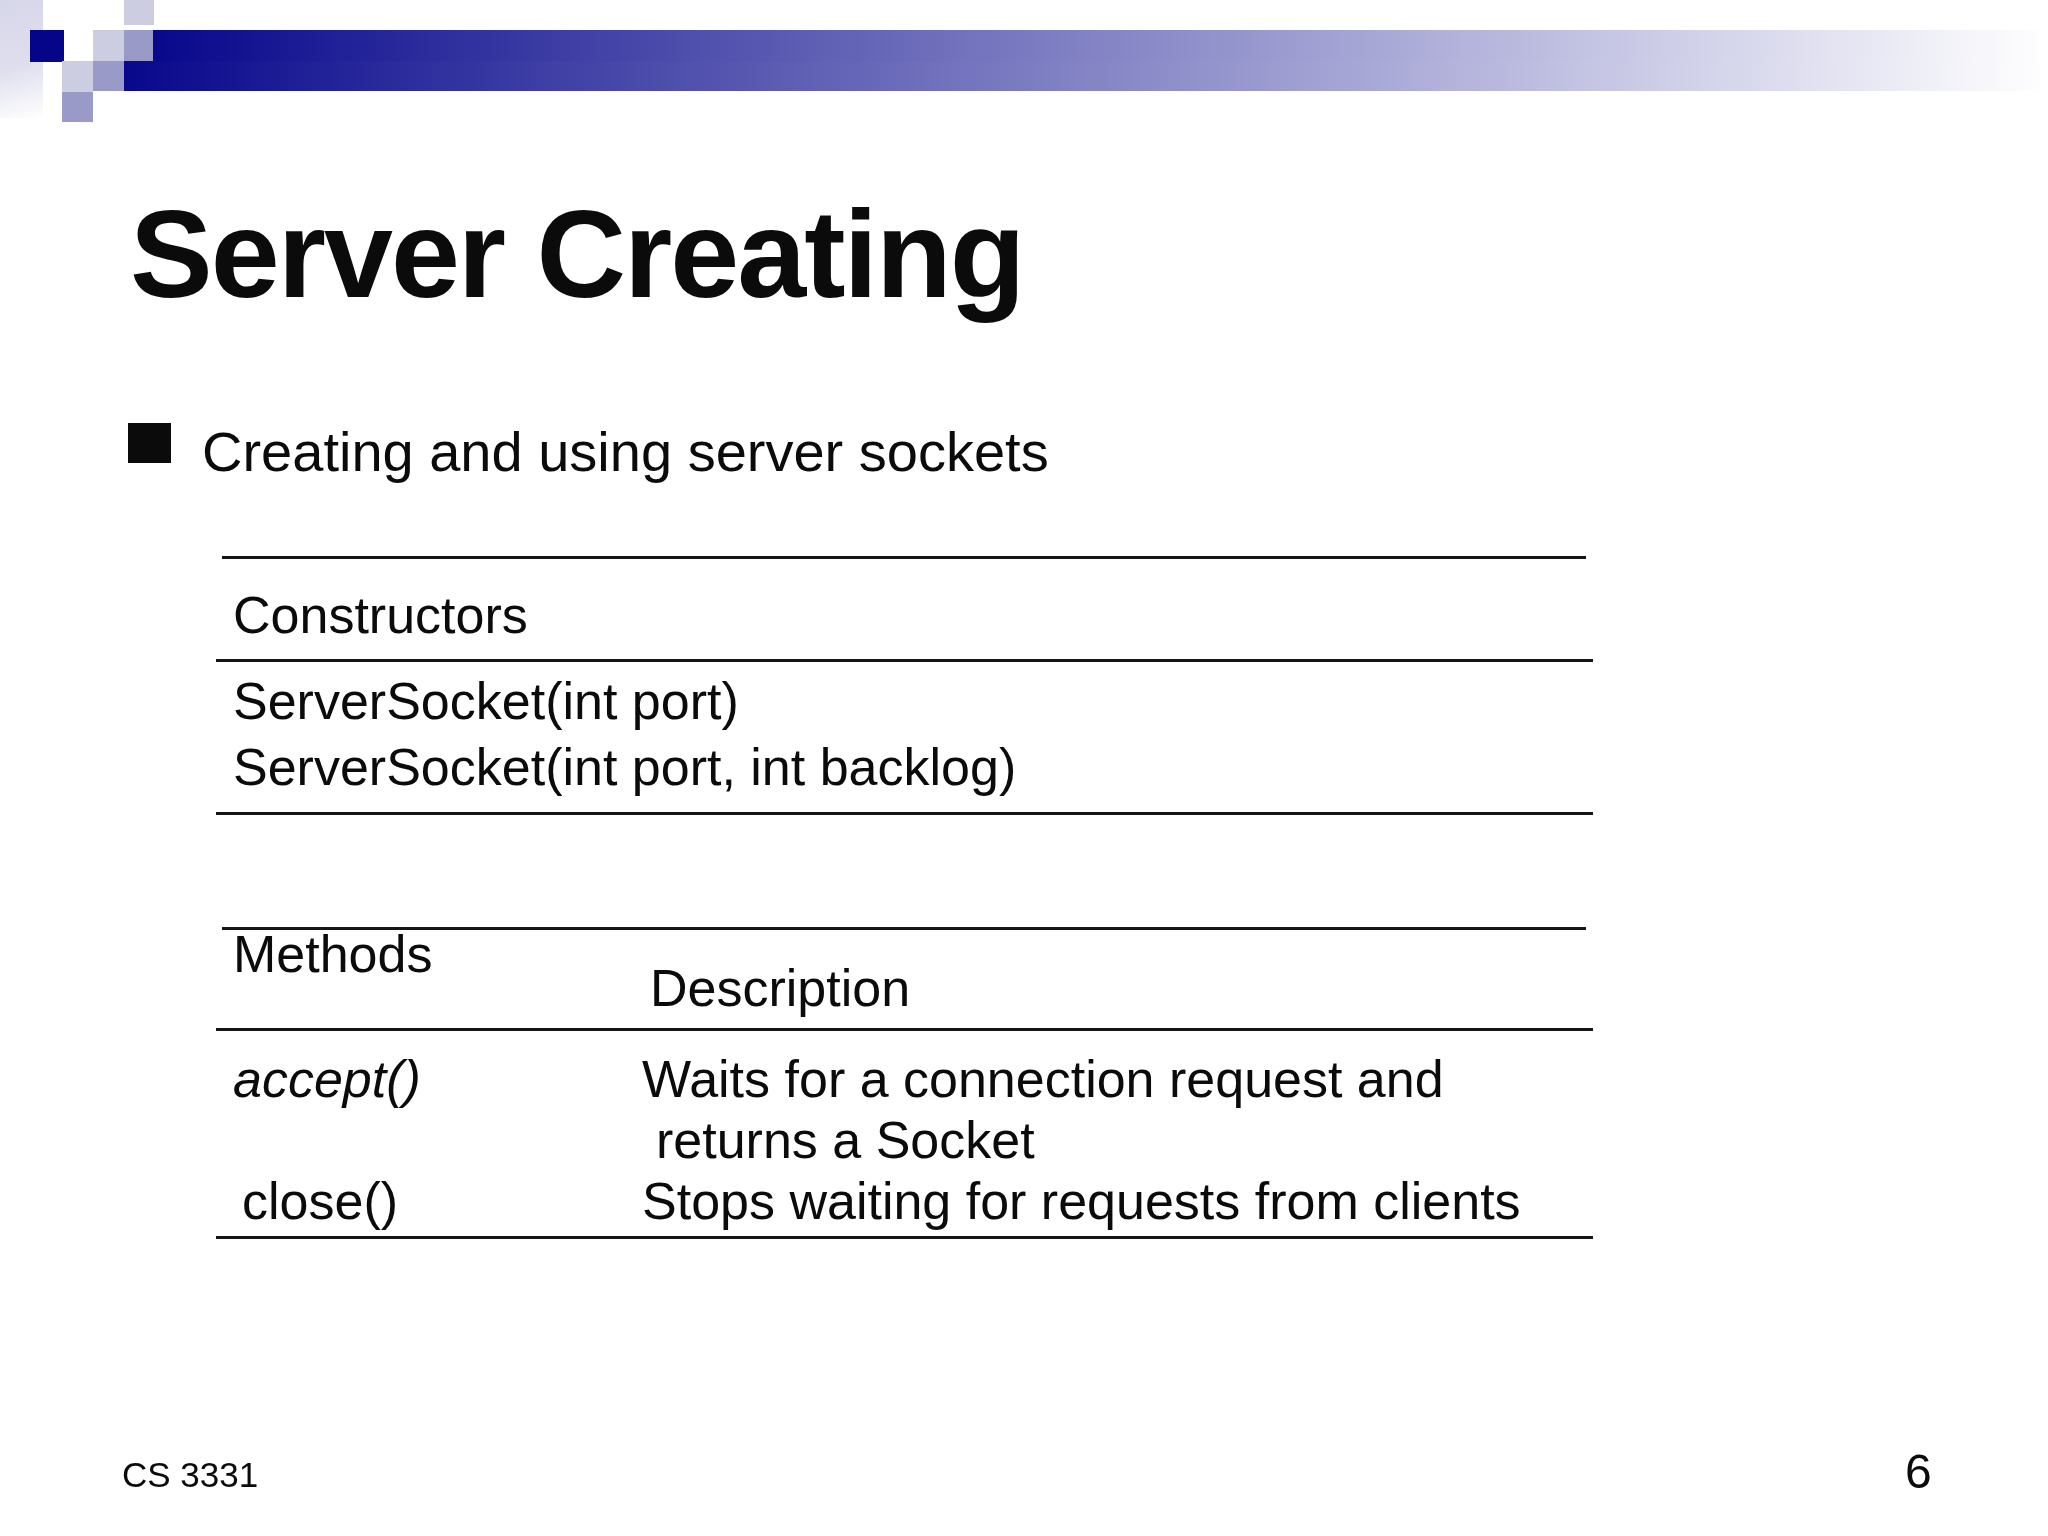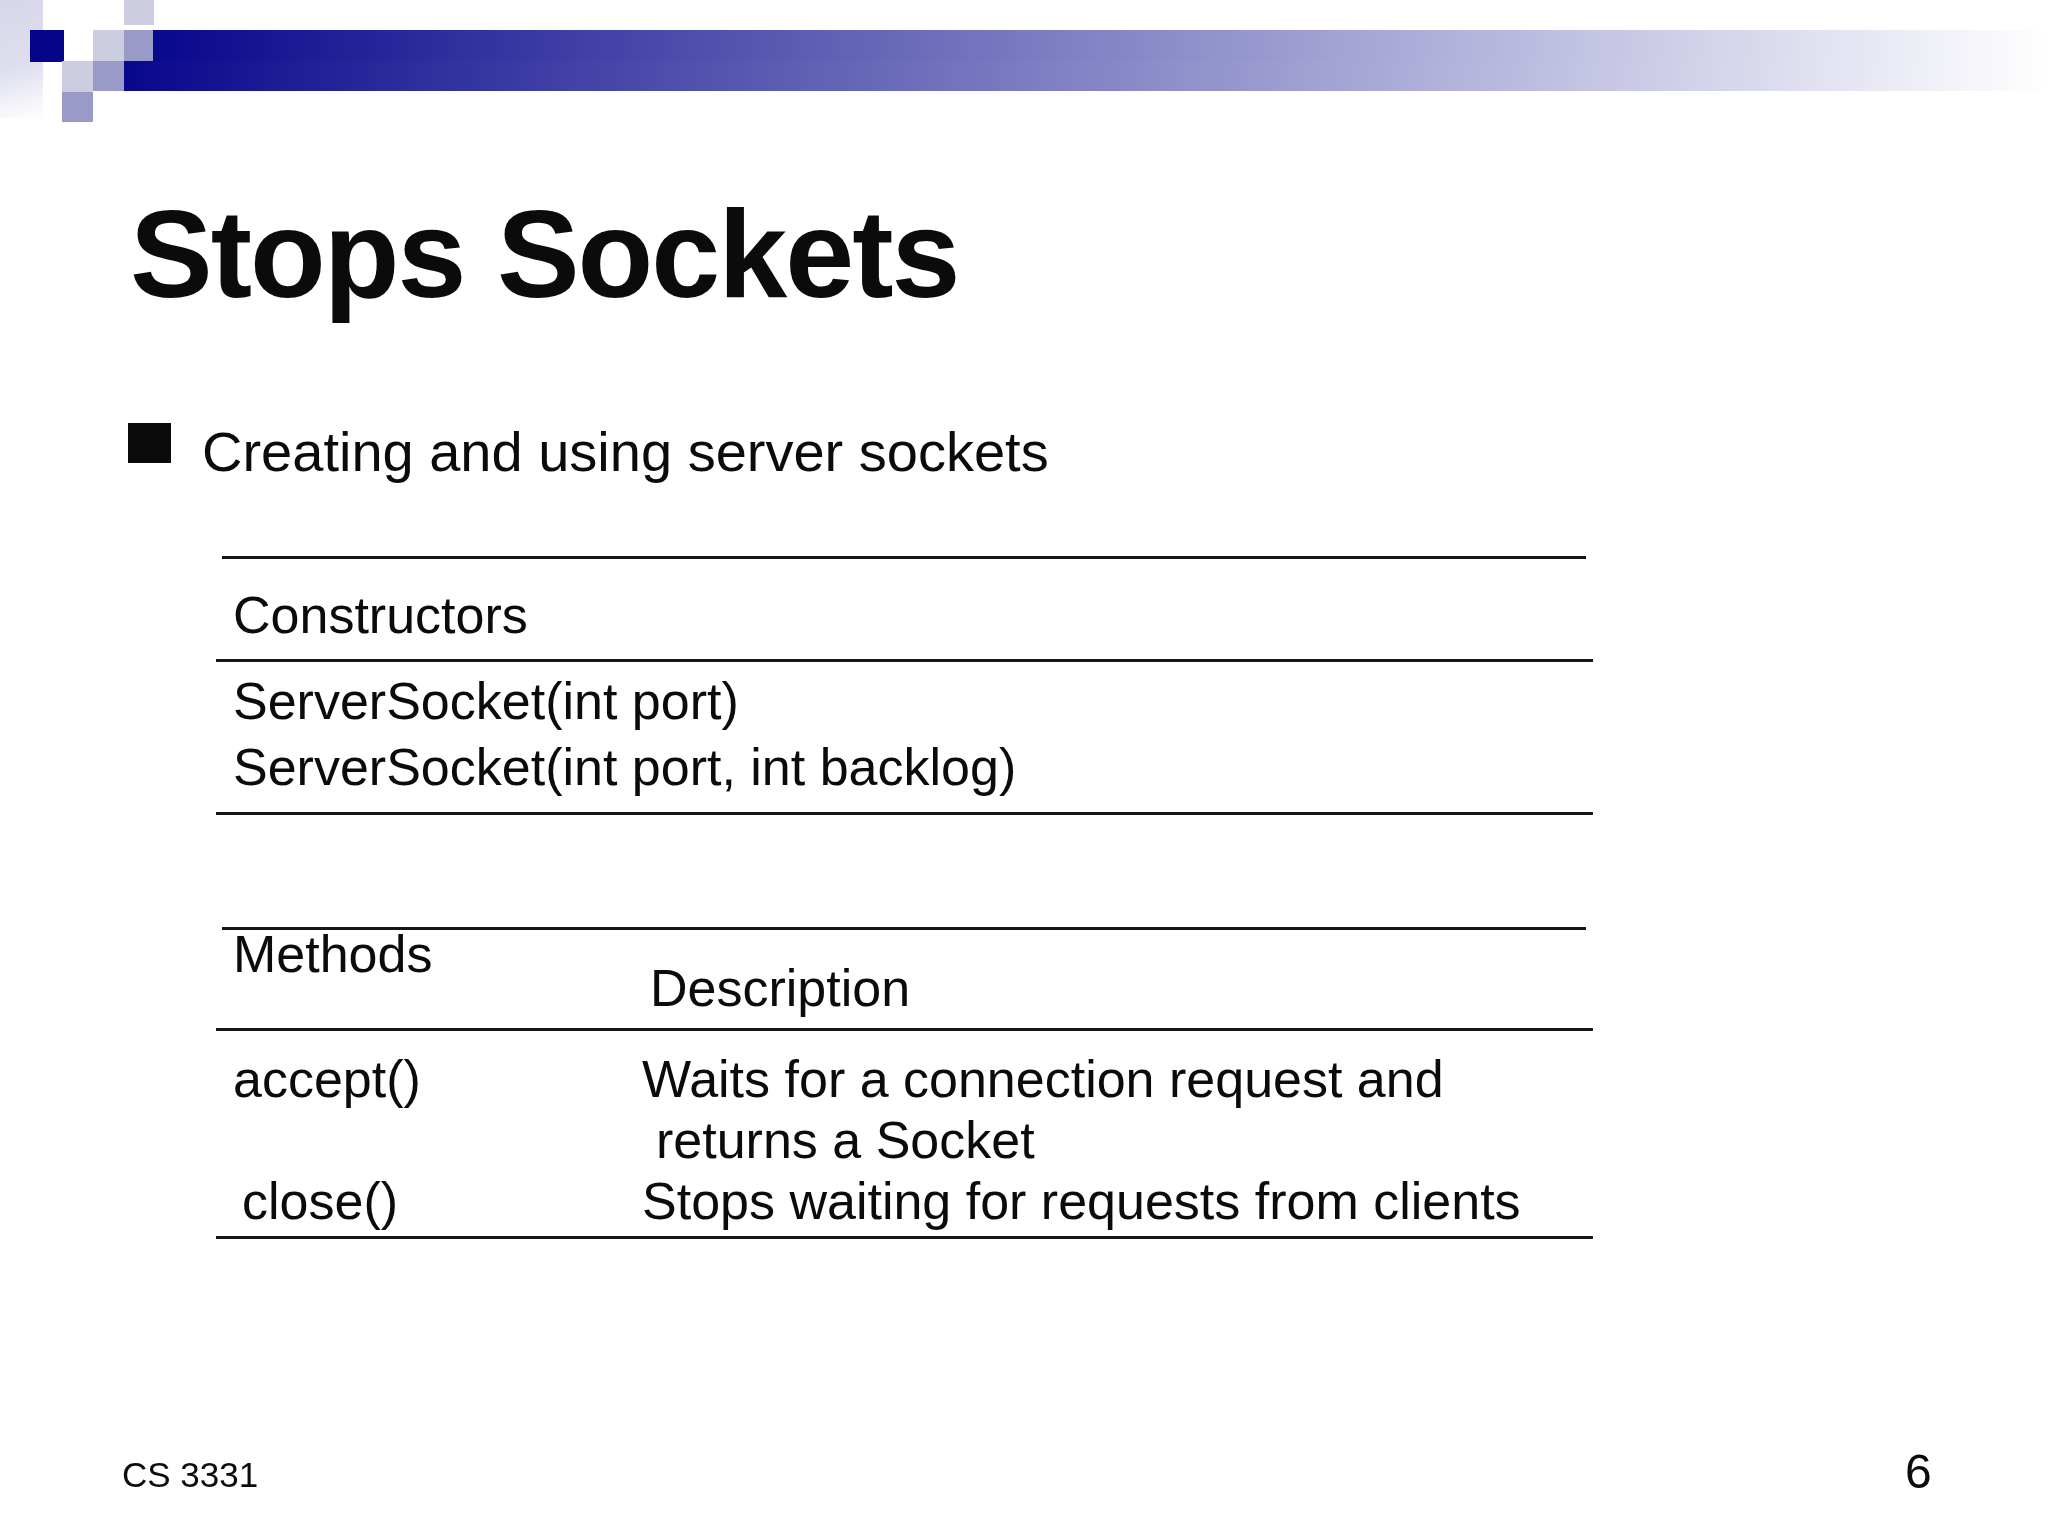--- a/index.html
+++ b/index.html
@@ -46,21 +46,21 @@
     <div class="bar bar-lower"></div>
     <div class="sq sq-light sq1"></div>
     <div class="sq sq-dark  sq2"></div>
     <div class="sq sq-light sq3"></div>
     <div class="sq sq-med   sq4"></div>
     <div class="sq sq-light sq5"></div>
     <div class="sq sq-med   sq6"></div>
     <div class="sq sq-med   sq7"></div>
   </div>
 
-  <div class="title">Stops Sockets</div>
+  <div class="title">Server Creating</div>
 
   <div class="bullet-row">
     <span class="bullet-marker"></span>
     <span class="bullet-text">Creating and using server sockets</span>
   </div>
 
   <div>
     <div class="rule" style="left:222px;top:556px;width:1364px;"></div>
     <div class="t-text" style="left:233px;top:582px;">Constructors</div>
     <div class="rule" style="left:216px;top:659px;width:1377px;"></div>
@@ -68,21 +68,21 @@
     <div class="t-text" style="left:233px;top:734px;">ServerSocket(int port, int backlog)</div>
     <div class="rule" style="left:216px;top:812px;width:1377px;"></div>
   </div>
 
   <div>
     <div class="rule" style="left:222px;top:927px;width:1364px;"></div>
     <div class="t-text" style="left:233px;top:921px;">Methods</div>
     <div class="t-text" style="left:614px;top:955px;margin-left:36px;">Description</div>
     <div class="rule" style="left:216px;top:1028px;width:1377px;"></div>
 
-    <div class="t-text" style="left:233px;top:1046px;">accept()</div>
+    <div class="t-text" style="left:233px;top:1046px;font-style:italic;">accept()</div>
     <div class="t-text" style="left:642px;top:1046px;">Waits for a connection request and</div>
     <div class="t-text" style="left:656px;top:1107px;">returns a Socket</div>
 
     <div class="t-text" style="left:242px;top:1168px;">close()</div>
     <div class="t-text" style="left:642px;top:1168px;">Stops waiting for requests from clients</div>
 
     <div class="rule" style="left:216px;top:1236px;width:1377px;"></div>
   </div>
 
   <div class="footer" style="left:122px;top:1454px;">CS 3331</div>

